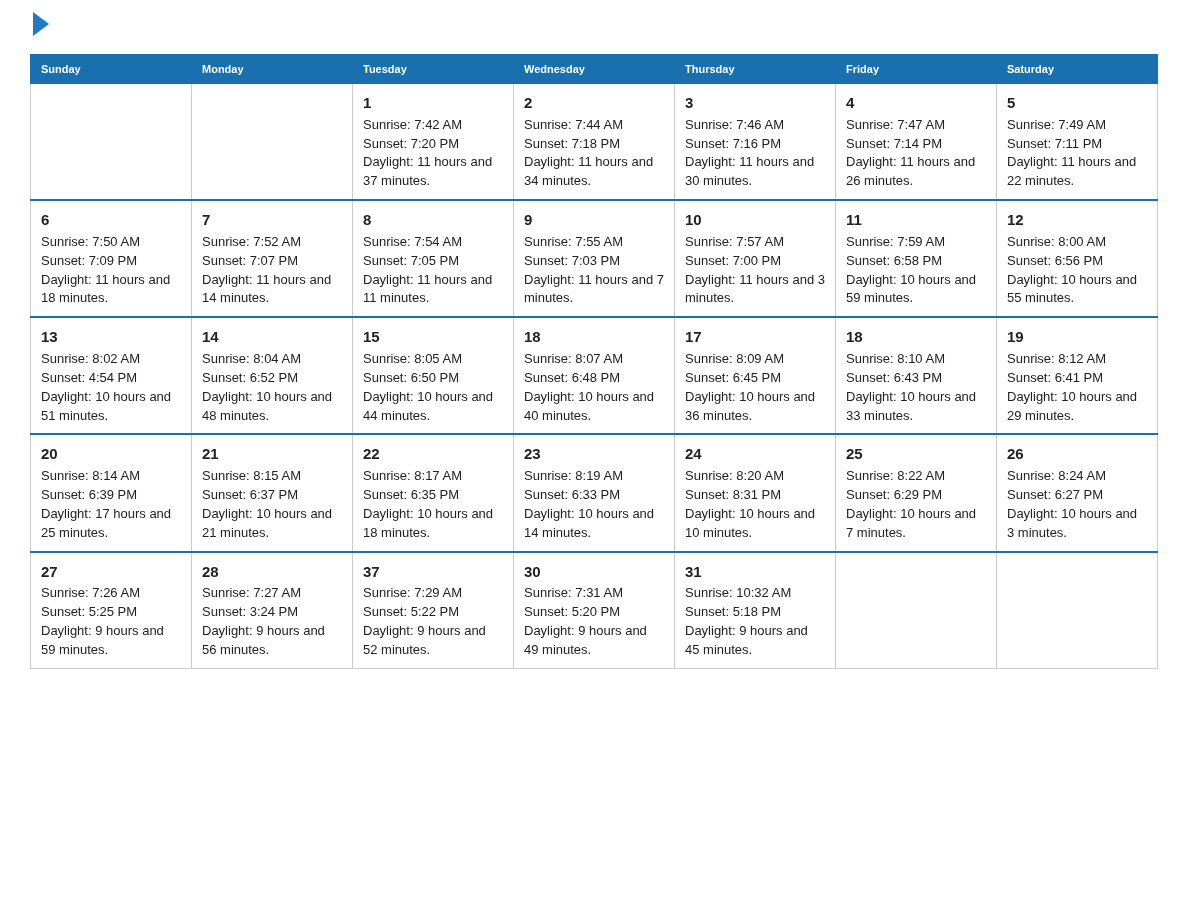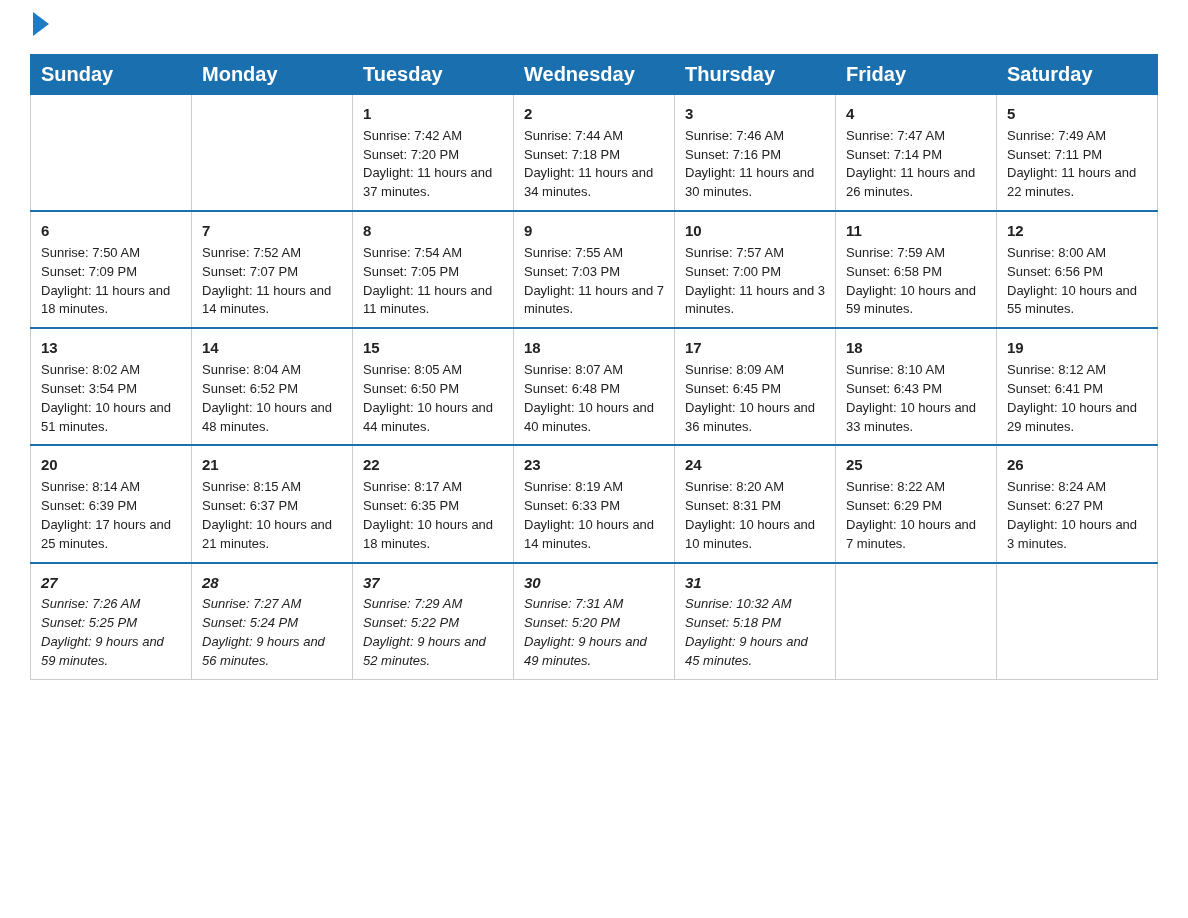--- a/index.html
+++ b/index.html
@@ -37,41 +37,40 @@
       margin-top: 4px;
     }
     .calendar {
       width: 100%;
       border-collapse: collapse;
       border: 1px solid #aaa;
     }
     .calendar th {
       background-color: #1a6faf;
       color: #fff;
-      font-size: 20px;
+      font-size: 11px;
       font-weight: bold;
       padding: 8px 10px;
       text-align: left;
       border: 1px solid #1a6faf;
     }
     .calendar td {
       vertical-align: top;
       padding: 8px 10px;
       font-size: 13px;
       border: 1px solid #ccc;
       width: 14.28%;
       min-height: 90px;
       line-height: 1.45;
     }
     .calendar tr td {
       border-bottom: 2px solid #1a6faf;
     }
     .calendar tr:last-child td {
       border-bottom: 1px solid #ccc;
-      font-style: italic;
     }
     .day-number {
       font-size: 15px;
       font-weight: bold;
       display: block;
       margin-bottom: 2px;
     }
     .cell-empty {
       background: #fff;
     }
@@ -199,21 +198,21 @@
           <span class="day-number">12</span>
           <div>Sunrise: 8:00 AM</div>
           <div>Sunset: 6:56 PM</div>
           <div>Daylight: 10 hours and 55 minutes.</div>
         </td>
       </tr>
       <tr>
         <td>
           <span class="day-number">13</span>
           <div>Sunrise: 8:02 AM</div>
-          <div>Sunset: 3:54 PM</div>
+          <div>Sunset: 4:54 PM</div>
           <div>Daylight: 10 hours and 51 minutes.</div>
         </td>
         <td>
           <span class="day-number">14</span>
           <div>Sunrise: 8:04 AM</div>
           <div>Sunset: 6:52 PM</div>
           <div>Daylight: 10 hours and 48 minutes.</div>
         </td>
         <td>
           <span class="day-number">15</span>
@@ -293,21 +292,21 @@
       <tr>
         <td>
           <span class="day-number">27</span>
           <div>Sunrise: 7:26 AM</div>
           <div>Sunset: 5:25 PM</div>
           <div>Daylight: 9 hours and 59 minutes.</div>
         </td>
         <td>
           <span class="day-number">28</span>
           <div>Sunrise: 7:27 AM</div>
-          <div>Sunset: 5:24 PM</div>
+          <div>Sunset: 3:24 PM</div>
           <div>Daylight: 9 hours and 56 minutes.</div>
         </td>
         <td>
           <span class="day-number">37</span>
           <div>Sunrise: 7:29 AM</div>
           <div>Sunset: 5:22 PM</div>
           <div>Daylight: 9 hours and 52 minutes.</div>
         </td>
         <td>
           <span class="day-number">30</span>

